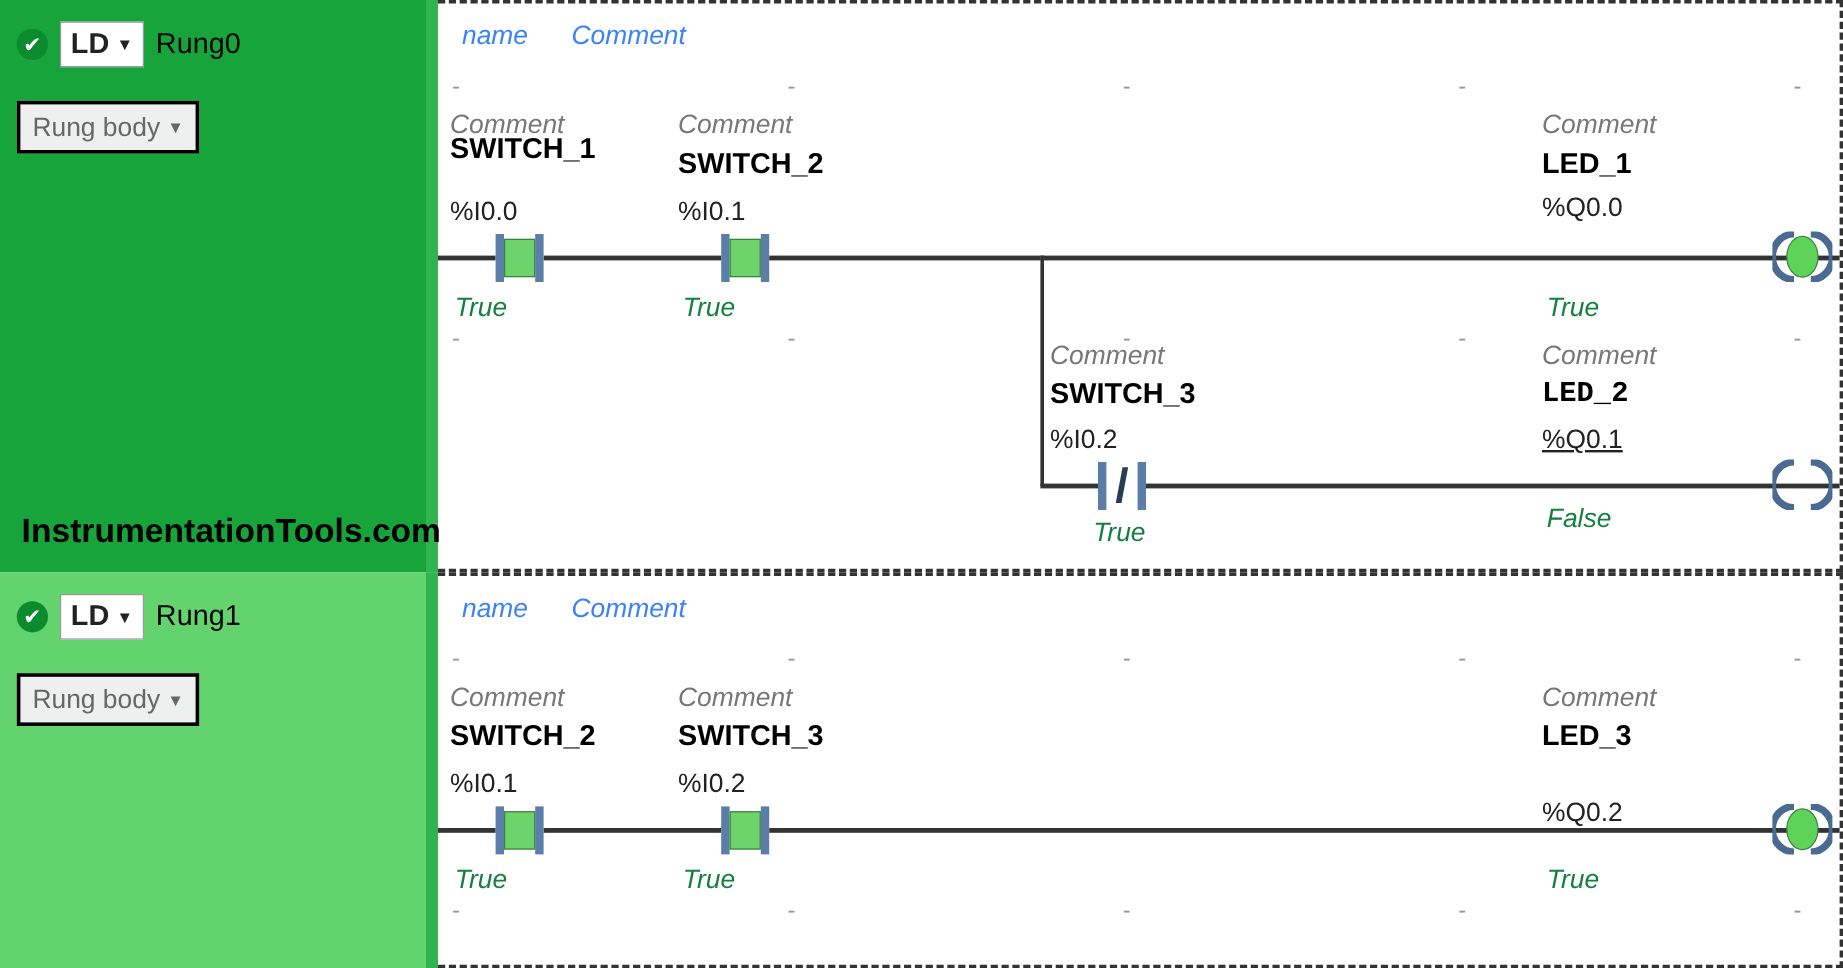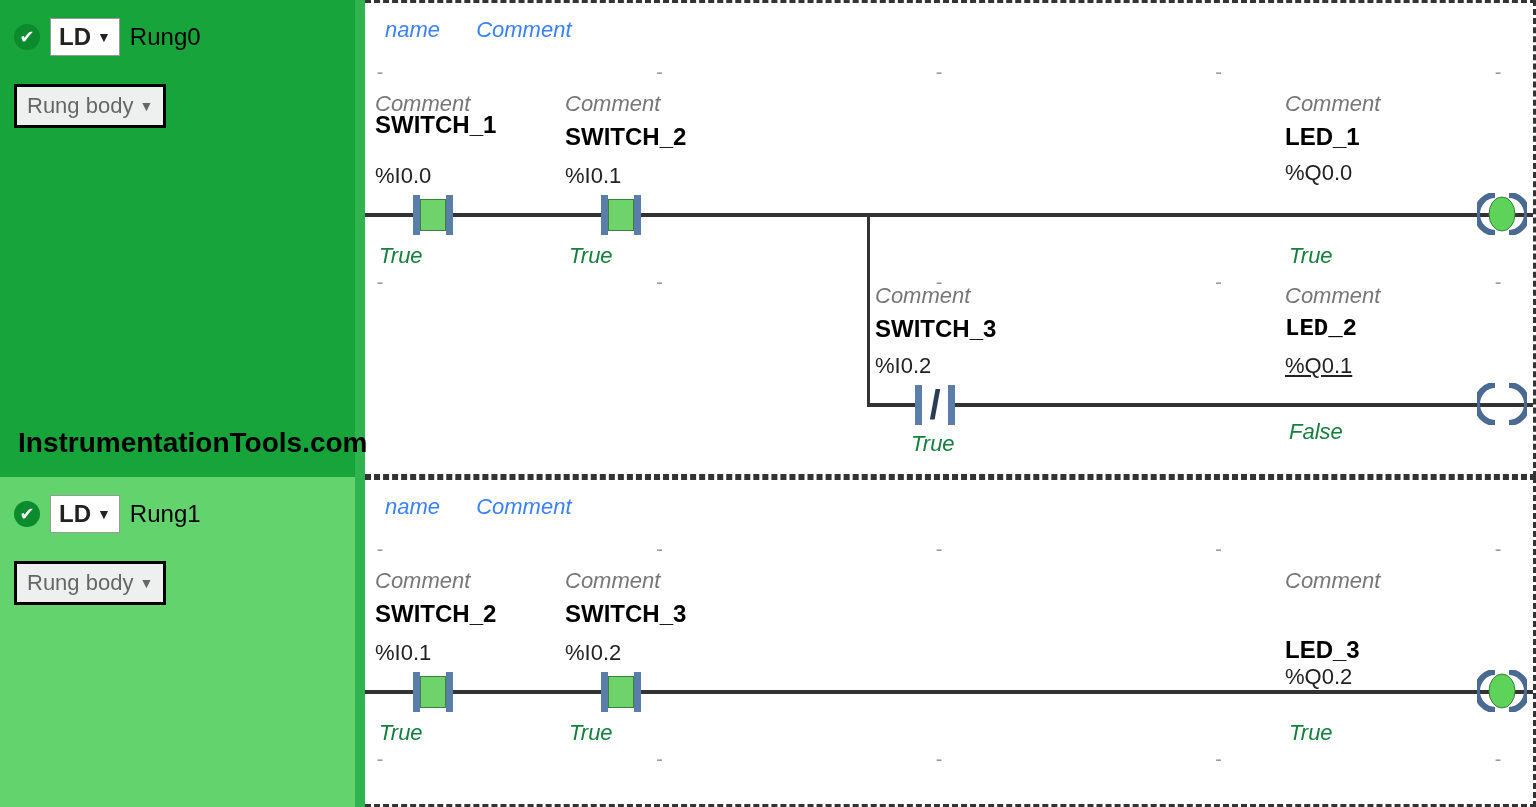--- a/index.html
+++ b/index.html
@@ -221,21 +221,21 @@
     <div class="lbl-name" style="left:200px; top:120px;">SWITCH_3</div>
     <div class="lbl-addr" style="left:200px; top:160px;">%I0.2</div>
     <div class="contact-no" style="left:236px; top:192px;">
       <div class="bar left"></div>
         <div class="fill"></div>
         <div class="bar right"></div>
     </div>
     <div class="lbl-state" style="left:204px; top:240px;">True</div>
 
     <div class="lbl-comment" style="left:920px; top:88px;">Comment</div>
-    <div class="lbl-name" style="left:920px; top:120px;margin-top:36px;">LED_3</div>
+    <div class="lbl-name" style="left:920px; top:120px;">LED_3</div>
     <div class="lbl-addr" style="left:920px; top:160px;margin-top:24px;">%Q0.2</div>
     <div class="coil coil-on" style="right:6px; top:190px;">
       <svg viewBox="0 0 50 42">
           <path d="M18 2 A18 19 0 0 0 18 40" stroke="#4a6a92" stroke-width="6" fill="none"></path>
           <path d="M32 2 A18 19 0 0 1 32 40" stroke="#4a6a92" stroke-width="6" fill="none"></path>
           <ellipse class="inner" cx="25" cy="21" rx="13" ry="17" stroke="#3e803e" stroke-width="1"></ellipse>
         </svg>
     </div>
     <div class="lbl-state" style="left:924px; top:240px;">True</div>
   </div>

